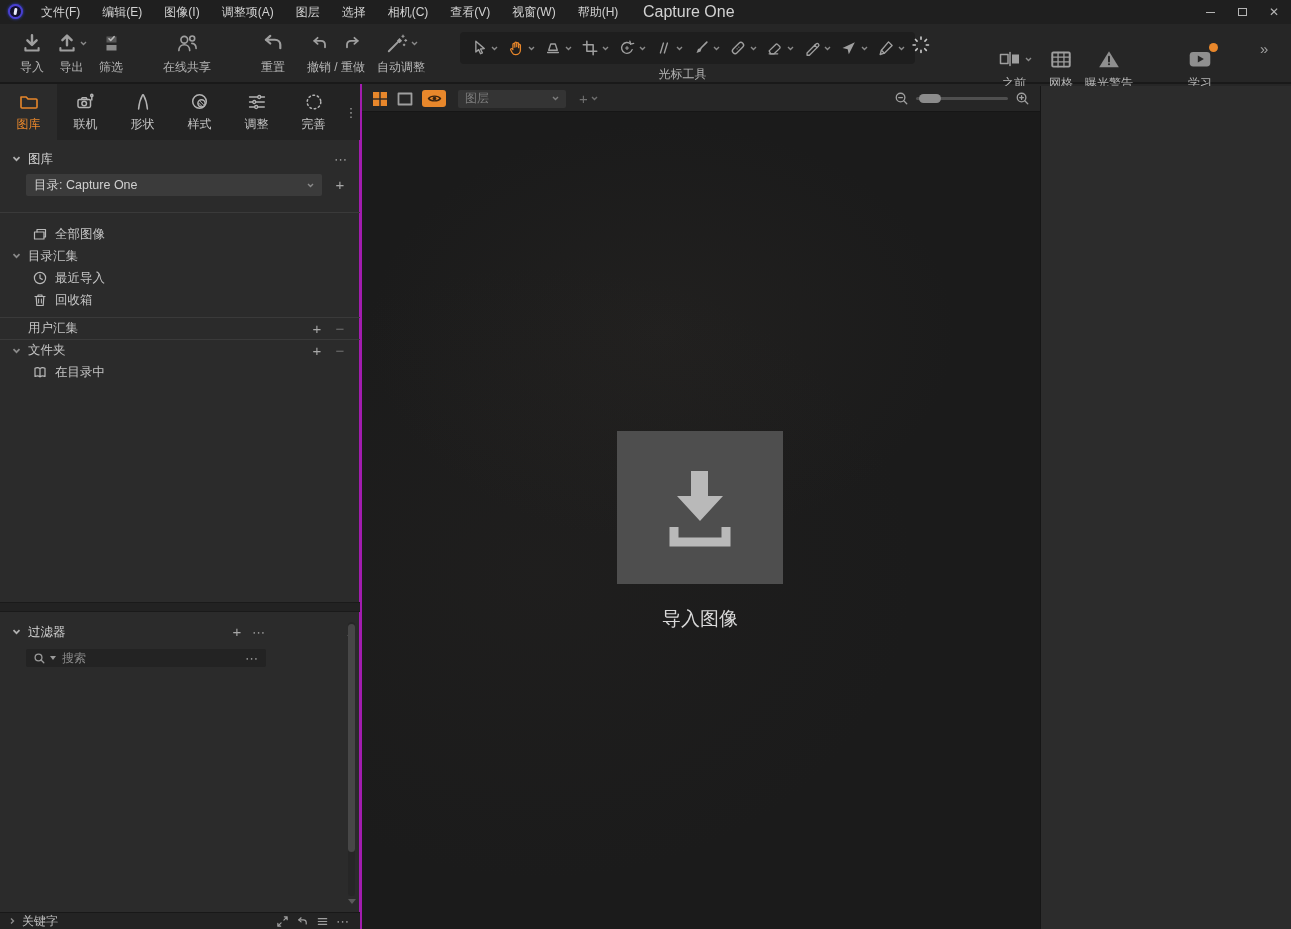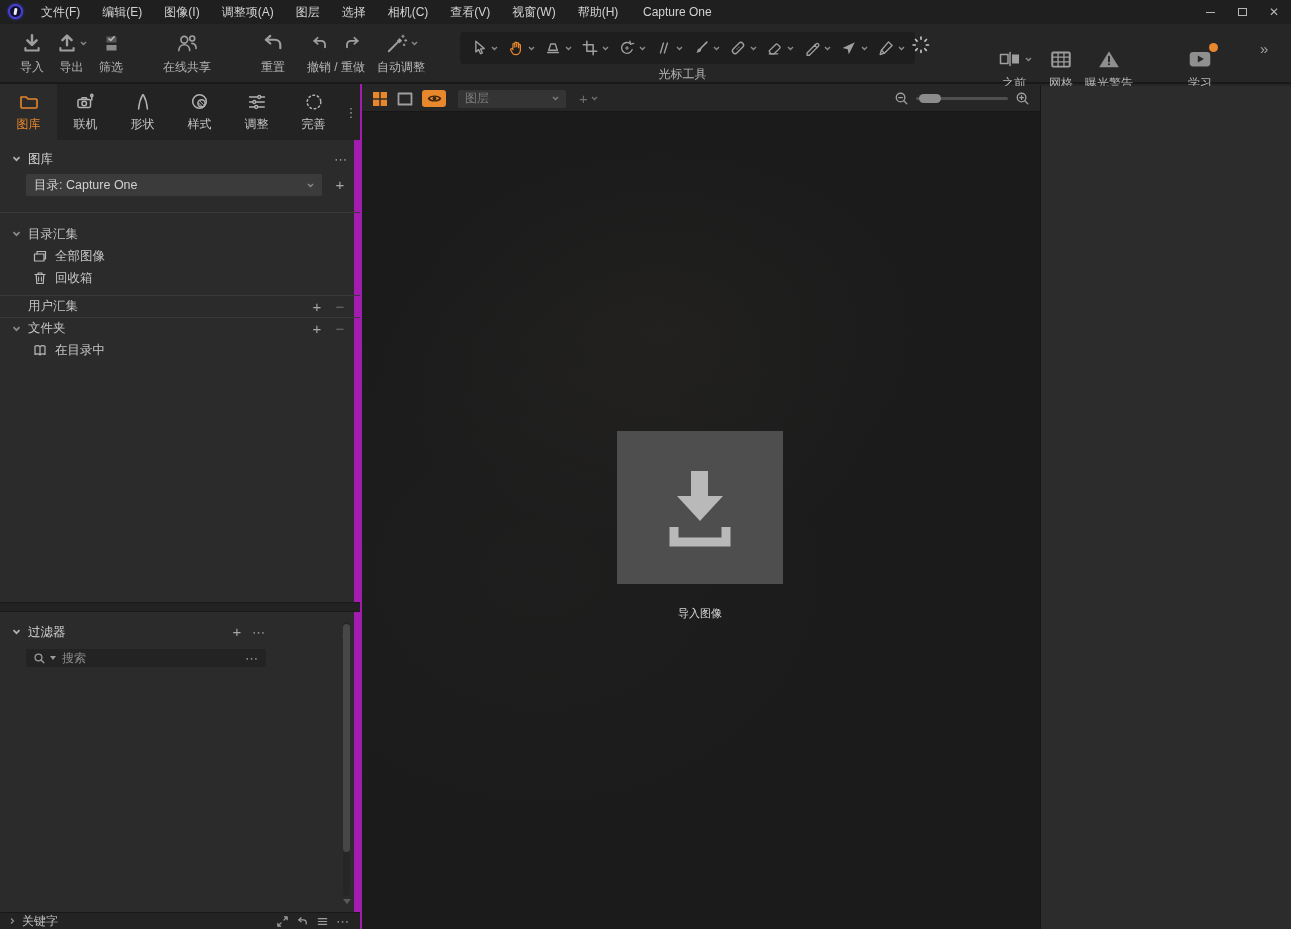--- a/index.html
+++ b/index.html
@@ -11,42 +11,42 @@
   svg.ic { fill:none; stroke:#9f9f9f; stroke-width:1.5; stroke-linecap:round; stroke-linejoin:round; display:block; }
   svg.ic-sm { stroke:#b9b9b9; stroke-width:1.2; }
   .chev { width:7px; height:5px; stroke:#8a8a8a; stroke-width:1.4; fill:none; }
 
   
   .titlebar { position:absolute; left:0; top:0; width:1291px; height:24px; background:#1f1f1f; display:flex; align-items:center; }
   .logo { position:absolute; left:8px; top:4px; width:15px; height:15px; border-radius:50%; background:#12102e; border:2px solid #4a3fd0; box-shadow:0 0 3px #3347d8; }
   .logo::after { content:""; position:absolute; left:4px; top:2px; width:3px; height:7px; background:#e9e9fa; border-radius:2px; transform:rotate(10deg); }
   .menu { display:flex; margin-left:30px; }
   .menu-item { padding:0 11px; line-height:24px; font-size:12px; color:#d2d2d2; cursor:default; }
-  .app-title { position:absolute; left:643px; top:0; line-height:24px; font-size:12px; color:#d2d2d2; }
+  .app-title { position:absolute; left:643px; top:0; line-height:24px; font-size:16px; color:#d2d2d2; }
   .wincontrols { position:absolute; right:6px; top:0; height:24px; display:flex; align-items:center; gap:10px; }
   .winbtn { width:22px; height:24px; display:flex; align-items:center; justify-content:center; color:#b5b5b5; font-size:12px; }
   .glyph-min { width:9px; height:1px; background:#b5b5b5; display:block; }
   .glyph-max { width:9px; height:8px; border:1px solid #b5b5b5; display:block; }
 
   
   .toolbar { position:absolute; left:0; top:24px; width:1291px; height:60px; background:#262626; border-bottom:2px solid #191919; }
   .tb-left { position:absolute; left:14px; top:4px; display:flex; align-items:flex-start; }
   .tbtn { display:flex; flex-direction:column; align-items:center; gap:3px; padding:2px 6px; color:#b5b5b5; font-size:12px; cursor:default; position:relative; }
   .tbtn .iconrow { height:26px; display:flex; align-items:center; gap:2px; }
   .tb-gap { width:28px; }
   .cursor-tools { position:absolute; left:460px; top:8px; height:32px; background:#1e1e1e; border-radius:4px; display:flex; align-items:center; gap:7px; padding:0 9px; }
   .ct-item { display:flex; align-items:center; gap:3px; padding:2px 1px; }
   .ct-label { position:absolute; left:460px; top:42px; width:445px; text-align:center; font-size:12px; color:#b5b5b5; }
   .sparkle { position:absolute; left:910px; top:10px; }
   .tb-right { position:absolute; left:985px; top:20px; display:flex; align-items:flex-start; }
   .learn-badge { position:absolute; top:-3px; right:-5px; width:9px; height:9px; border-radius:50%; background:#e8872b; }
   .overflow { position:absolute; left:1260px; top:16px; font-size:15px; color:#9f9f9f; letter-spacing:-2px; }
 
   
-  .left-col { position:absolute; left:0; top:84px; width:362px; height:845px; background:#2b2b2b; border-right:8px solid #a21caf; }
+  .left-col { position:absolute; left:0; top:84px; width:362px; height:845px; background:#2b2b2b; border-right:3px solid #a21caf; }
   .tabsbar { position:absolute; left:0; top:0; width:360px; height:56px; background:#232323; display:flex; }
   .tab { width:57px; height:56px; display:flex; flex-direction:column; align-items:center; justify-content:center; gap:4px; font-size:12px; color:#c4c4c4; cursor:default; }
   .tab.active { background:#2b2b2b; color:#e8872b; }
   .tab.active svg.ic { stroke:#e8872b; }
   .tabs-more { margin-left:auto; width:18px; display:flex; align-items:center; justify-content:center; color:#9a9a9a; font-size:13px; letter-spacing:0; }
 
   .panel-header { display:flex; align-items:center; gap:7px; height:22px; padding:0 12px; font-size:12.5px; color:#d6d6d6; }
   .panel-header .spacer { flex:1; }
   .more-dots { color:#8f8f8f; font-size:13px; letter-spacing:1px; cursor:default; }
   .plusbtn, .minusbtn { color:#a8a8a8; font-size:15px; width:16px; text-align:center; cursor:default; line-height:14px; }
@@ -96,21 +96,21 @@
   .vt-right { margin-left:auto; display:flex; align-items:center; gap:7px; }
   .zoom-track { width:92px; height:3px; background:#4f4f4f; border-radius:2px; position:relative; }
   .zoom-thumb { position:absolute; left:3px; top:-3px; width:22px; height:9px; background:#8c8c8c; border-radius:5px; }
 
   .viewer-canvas { position:absolute; left:362px; top:112px; width:678px; height:817px;
      background: radial-gradient(420px 300px at 300px 220px, rgba(64,58,52,.16), transparent 70%),
                  radial-gradient(520px 430px at 180px 460px, rgba(58,52,48,.12), transparent 72%),
                  #1b1b1b; }
   .import-wrap { position:absolute; left:255px; top:319px; width:166px; text-align:center; cursor:pointer; }
   .import-tile { width:166px; height:153px; background:#4e4e4e; display:flex; align-items:center; justify-content:center; }
-  .import-label { margin-top:22px; font-size:11px; color:#d8d8d8; }
+  .import-label { margin-top:22px; font-size:19px; color:#d8d8d8; }
 
   
   .browser { position:absolute; left:1040px; top:86px; width:251px; height:843px; background:#2c2c2c; border-left:1px solid #161616; }
   .browser-header { height:26px; background:#232323; border-bottom:1px solid #161616; display:flex; align-items:center; padding:0 9px; gap:9px; }
   .browser-count { flex:1; text-align:center; font-size:12.5px; color:#b5b5b5; }
 </style>
 </head>
 <body>
 
 <div id="app">
@@ -454,32 +454,39 @@
           <span class="spacer"></span>
           <svg class="chev" viewBox="0 0 7 5">
               <path d="M1 1l2.5 2.5L6 1"></path>
             </svg>
         </div>
         <span class="plusbtn">+</span>
       </div>
       <div class="sep sep-m"></div>
 
       <div class="tree">
-        <div class="trow">
-          <svg class="chev" viewBox="0 0 7 5" style="width:9px;height:6px">
-              <path d="M1 1l2.5 2.5L6 1"></path>
-            </svg>
-          <span class="lbl">目录汇集</span>
-        </div>
         <div class="trow indent">
           <svg class="ic ic-sm tree-icon" viewBox="0 0 16 16">
               <rect x="2.5" y="6" width="9.5" height="7"></rect>
               <path d="M5 6V3.5h8.5V11H12"></path>
             </svg>
           <span class="lbl">全部图像</span>
+        </div>
+        <div class="trow">
+          <svg class="chev" viewBox="0 0 7 5" style="width:9px;height:6px">
+              <path d="M1 1l2.5 2.5L6 1"></path>
+            </svg>
+          <span class="lbl">目录汇集</span>
+        </div>
+        <div class="trow indent">
+          <svg class="ic ic-sm tree-icon" viewBox="0 0 16 16">
+              <circle cx="8" cy="8" r="5.6"></circle>
+              <path d="M8 4.8v3.4l2.2 1.2"></path>
+            </svg>
+          <span class="lbl">最近导入</span>
         </div>
         <div class="trow indent">
           <svg class="ic ic-sm tree-icon" viewBox="0 0 16 16">
               <path d="M3 4.5h10M6 4.5V3h4v1.5M4.2 4.5l.6 9h6.4l.6-9"></path>
               <path d="M6.6 7v4M9.4 7v4" style="stroke-width:1"></path>
             </svg>
           <span class="lbl">回收箱</span>
         </div>
         <div class="sep" style="margin-top:6px"></div>
         <div class="trow" style="height:21px">

